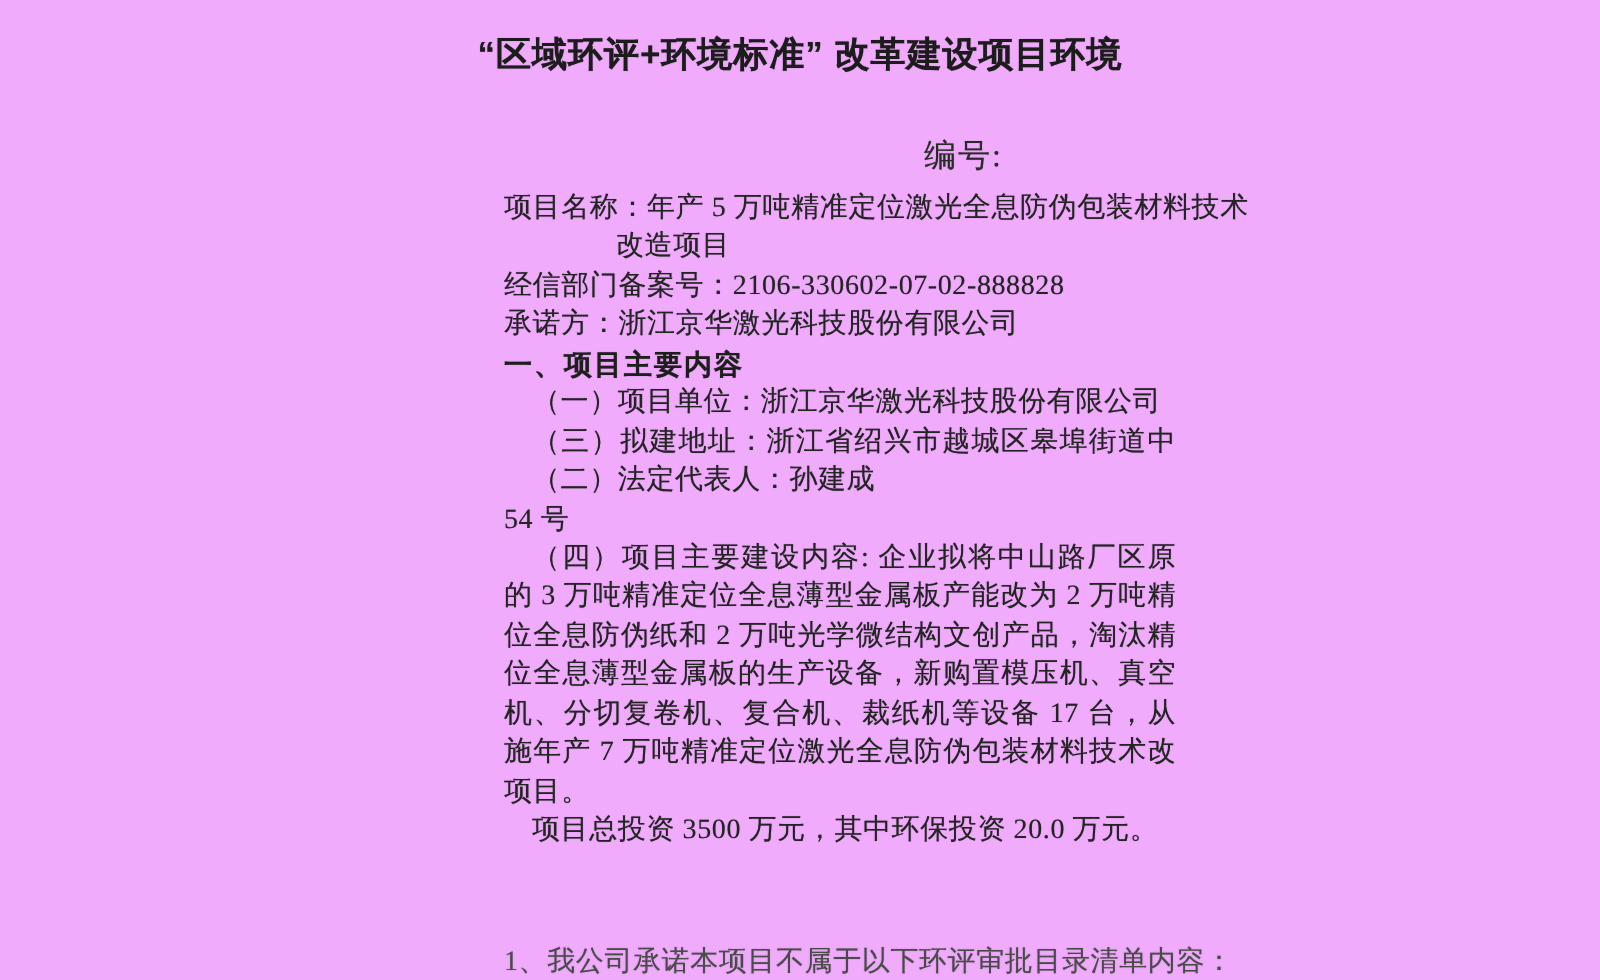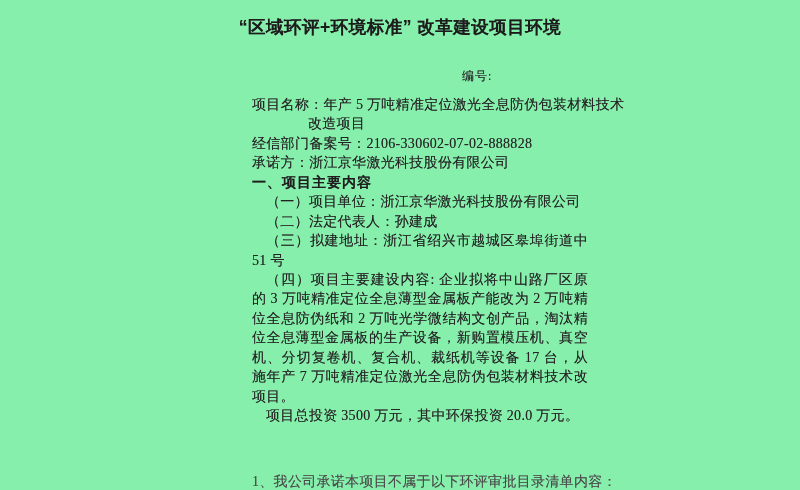--- a/index.html
+++ b/index.html
@@ -2,21 +2,21 @@
 <html><head>
 <meta charset="utf-8">
 <style>
   * { margin: 0; padding: 0; box-sizing: border-box; }
   html, body { background: #ffffff; }
   .page {
     position: relative;
     width: 800px;
     height: 490px;
     margin: 0 auto;
-    background: #86efac;
+    background: #f0abfc;
     overflow: hidden;
     font-family: "Liberation Serif", serif;
     color: #242424;
     text-shadow: 0 0 0.45px rgba(45,45,45,0.55);
   }
   .doc-title {
     position: absolute;
     top: 16px;
     left: 0;
     width: 100%;
@@ -25,21 +25,21 @@
     font-weight: 700;
     font-size: 17.5px;
     line-height: 23px;
     letter-spacing: 0.5px;
     color: #1c1c1c;
   }
   .serial {
     position: absolute;
     top: 68px;
     left: 462px;
-    font-size: 12px;
+    font-size: 16px;
     letter-spacing: 1px;
     color: #2a2a2a;
   }
   .content {
     position: absolute;
     top: 95px;
     left: 252px;
     width: 336px;
     font-size: 14px;
     letter-spacing: 0.3px;
@@ -78,23 +78,23 @@
   <div class="serial">编号:</div>
 
   <div class="content">
     <div class="line">项目名称：年产 5 万吨精准定位激光全息防伪包装材料技术</div>
     <div class="line ind2">改造项目</div>
     <div class="line">经信部门备案号：2106-330602-07-02-888828</div>
     <div class="line">承诺方：浙江京华激光科技股份有限公司</div>
 
     <div class="line heading">一、项目主要内容</div>
     <div class="line ind">（一）项目单位：浙江京华激光科技股份有限公司</div>
+    <div class="line ind fill">（三）拟建地址：浙江省绍兴市越城区皋埠街道中山路</div>
     <div class="line ind">（二）法定代表人：孙建成</div>
-    <div class="line ind fill">（三）拟建地址：浙江省绍兴市越城区皋埠街道中山路</div>
-    <div class="line">51 号</div>
+    <div class="line">54 号</div>
     <div class="line ind fill">（四）项目主要建设内容: 企业拟将中山路厂区原有审批</div>
     <div class="line fill">的 3 万吨精准定位全息薄型金属板产能改为 2 万吨精准定</div>
     <div class="line fill">位全息防伪纸和 2 万吨光学微结构文创产品，淘汰精准定</div>
     <div class="line fill">位全息薄型金属板的生产设备，新购置模压机、真空镀铝</div>
     <div class="line fill">机、分切复卷机、复合机、裁纸机等设备 17 台，从而实</div>
     <div class="line fill">施年产 7 万吨精准定位激光全息防伪包装材料技术改造</div>
     <div class="line">项目。</div>
     <div class="line ind">项目总投资 3500 万元，其中环保投资 20.0 万元。</div>
 
     <div class="line faded">1、我公司承诺本项目不属于以下环评审批目录清单内容：</div>

